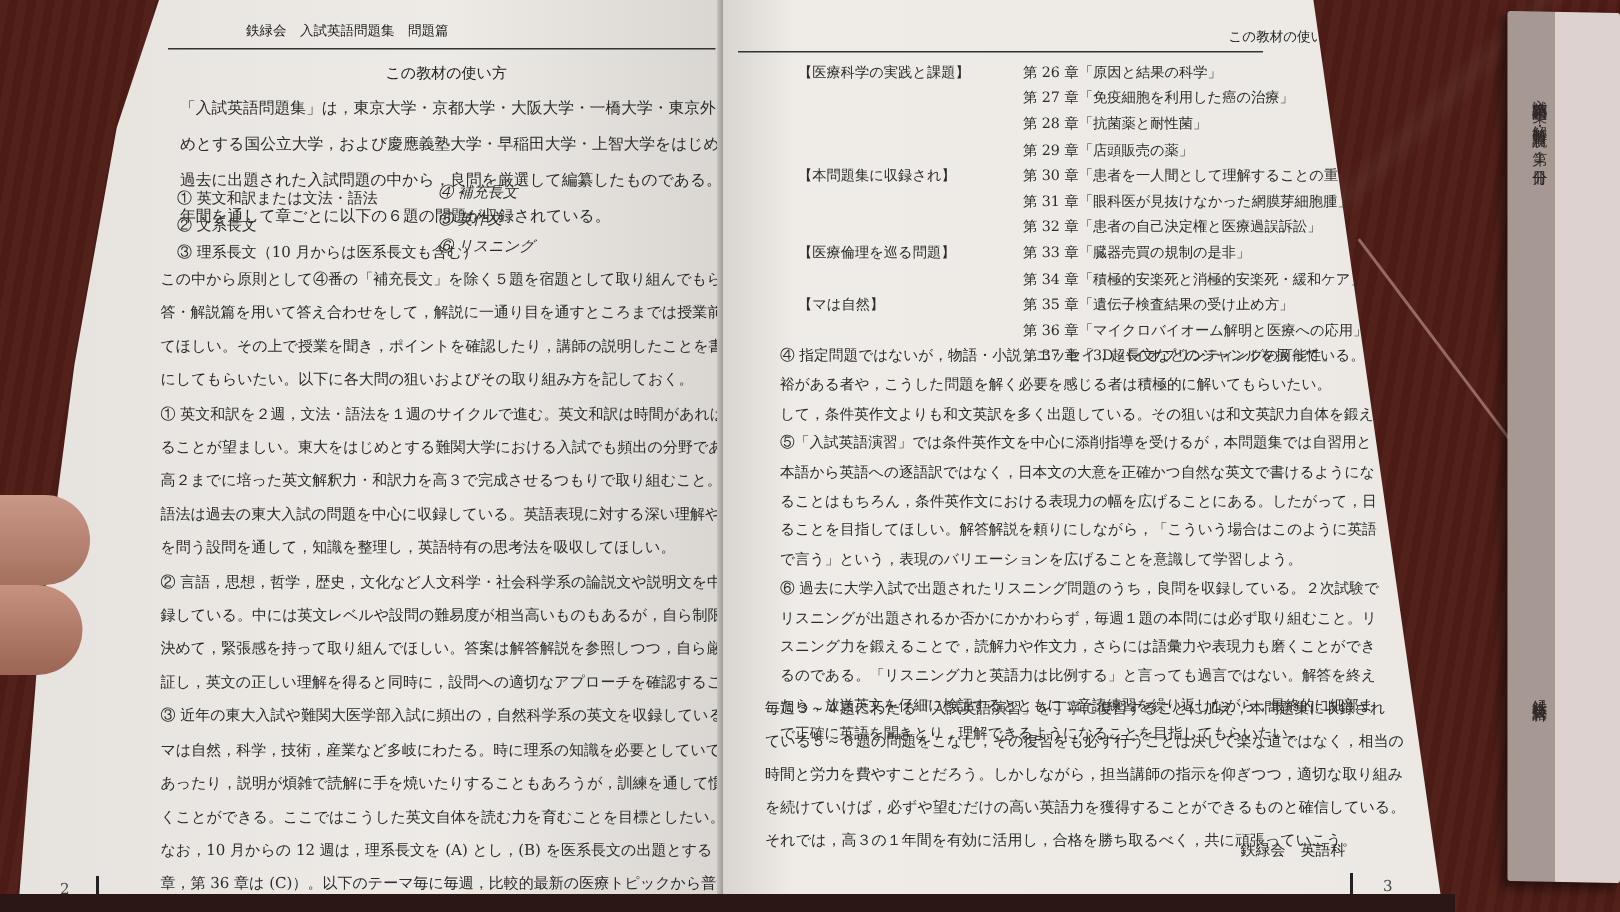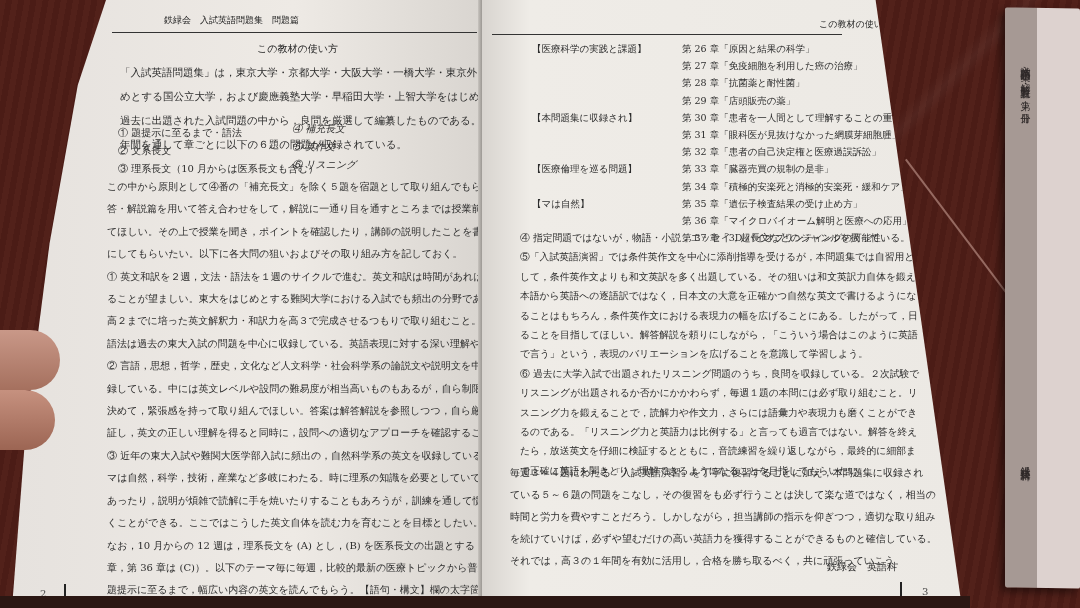--- a/index.html
+++ b/index.html
@@ -63,39 +63,40 @@
   <div class="title" style="left:245px;top:42px;">この教材の使い方</div>
 
   <div class="txt" style="left:108px;top:60px;">
     <div>「入試英語問題集」は，東京大学・京都大学・大阪大学・一橋大学・東京外国語大学をはじ</div>
     <div>めとする国公立大学，および慶應義塾大学・早稲田大学・上智大学をはじめとする私立大学で，</div>
     <div>過去に出題された入試問題の中から，良問を厳選して編纂したものである。</div>
     <div>年間を通して章ごとに以下の６題の問題が収録されている。</div>
   </div>
 
   <div class="items" style="left:106px;top:124px;">
-    <div>① 題提示に至るまで・語法</div>
+    <div>① 英文和訳または文法・語法</div>
     <div>② 文系長文</div>
     <div>③ 理系長文（10 月からは医系長文も含む）</div>
   </div>
   <div class="items" style="left:280px;top:120px;font-style:italic;">
     <div>④ 補充長文</div>
     <div>⑤ 英作文</div>
     <div>⑥ リスニング</div>
   </div>
 
   <div class="txt" style="left:95px;top:176px;font-size:10px;line-height:22.4px;">
     <div>この中から原則として④番の「補充長文」を除く５題を宿題として取り組んでもらう。解</div>
     <div>答・解説篇を用いて答え合わせをして，解説に一通り目を通すところまでは授業前に終えてき</div>
     <div>てほしい。その上で授業を聞き，ポイントを確認したり，講師の説明したことを書き込むよう</div>
     <div>にしてもらいたい。以下に各大問の狙いおよびその取り組み方を記しておく。</div>
     <div>① 英文和訳を２週，文法・語法を１週のサイクルで進む。英文和訳は時間があれば全訳す</div>
     <div>ることが望ましい。東大をはじめとする難関大学における入試でも頻出の分野である以上，</div>
     <div>高２までに培った英文解釈力・和訳力を高３で完成させるつもりで取り組むこと。文法・</div>
     <div>語法は過去の東大入試の問題を中心に収録している。英語表現に対する深い理解や応用力</div>
+    <div>を問う設問を通して，知識を整理し，英語特有の思考法を吸収してほしい。</div>
     <div>② 言語，思想，哲学，歴史，文化など人文科学・社会科学系の論説文や説明文を中心に収</div>
     <div>録している。中には英文レベルや設問の難易度が相当高いものもあるが，自ら制限時間を</div>
     <div>決めて，緊張感を持って取り組んでほしい。答案は解答解説を参照しつつ，自ら厳しく検</div>
     <div>証し，英文の正しい理解を得ると同時に，設問への適切なアプローチを確認すること。</div>
     <div>③ 近年の東大入試や難関大医学部入試に頻出の，自然科学系の英文を収録している。テー</div>
     <div>マは自然，科学，技術，産業など多岐にわたる。時に理系の知識を必要としていて難解で</div>
     <div>あったり，説明が煩雑で読解に手を焼いたりすることもあろうが，訓練を通して慣れてい</div>
     <div>くことができる。ここではこうした英文自体を読む力を育むことを目標としたい。</div>
     <div>なお，10 月からの 12 週は，理系長文を (A) とし，(B) を医系長文の出題とする（第 30</div>
     <div>章，第 36 章は (C)）。以下のテーマ毎に毎週，比較的最新の医療トピックから普遍的な問</div>
@@ -159,22 +160,23 @@
         <span>第 36 章「マイクロバイオーム解明と医療への応用」</span>
       </div>
     <div class="chapter-row">
         <span class="chapter-cat"></span>
         <span>第 37 章「3D バイオプリンティングの可能性」</span>
       </div>
   </div>
 
   <div class="txt" style="left:38px;top:228px;font-size:9.8px;line-height:19.4px;">
     <div>④ 指定問題ではないが，物語・小説，エッセイ，超長文などのジャンルを扱っている。余</div>
+    <div>裕がある者や，こうした問題を解く必要を感じる者は積極的に解いてもらいたい。</div>
+    <div>して，条件英作文よりも和文英訳を多く出題している。その狙いは和文英訳力自体を鍛え</div>
     <div>⑤「入試英語演習」では条件英作文を中心に添削指導を受けるが，本問題集では自習用と</div>
-    <div>して，条件英作文よりも和文英訳を多く出題している。その狙いは和文英訳力自体を鍛え</div>
     <div>本語から英語への逐語訳ではなく，日本文の大意を正確かつ自然な英文で書けるようにな</div>
     <div>ることはもちろん，条件英作文における表現力の幅を広げることにある。したがって，日</div>
     <div>ることを目指してほしい。解答解説を頼りにしながら，「こういう場合はこのように英語</div>
     <div>で言う」という，表現のバリエーションを広げることを意識して学習しよう。</div>
     <div>⑥ 過去に大学入試で出題されたリスニング問題のうち，良問を収録している。２次試験で</div>
     <div>リスニングが出題されるか否かにかかわらず，毎週１題の本問には必ず取り組むこと。リ</div>
     <div>スニング力を鍛えることで，読解力や作文力，さらには語彙力や表現力も磨くことができ</div>
     <div>るのである。「リスニング力と英語力は比例する」と言っても過言ではない。解答を終え</div>
     <div>たら，放送英文を仔細に検証するとともに，音読練習を繰り返しながら，最終的に細部ま</div>
     <div>で正確に英語を聞きとり，理解できるようになることを目指してもらいたい。</div>

